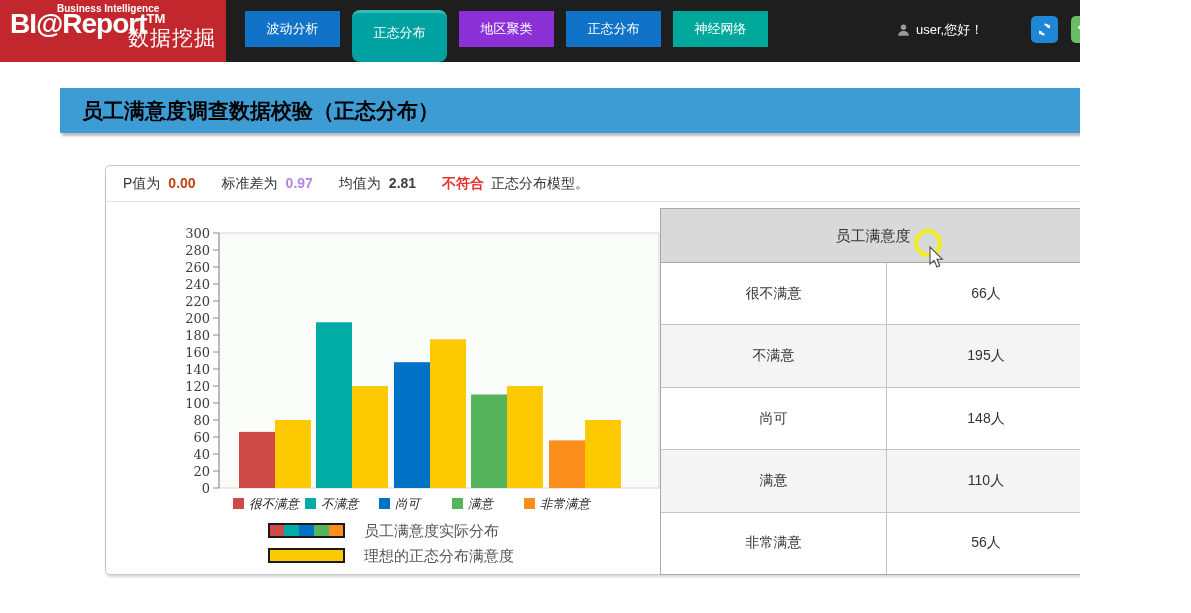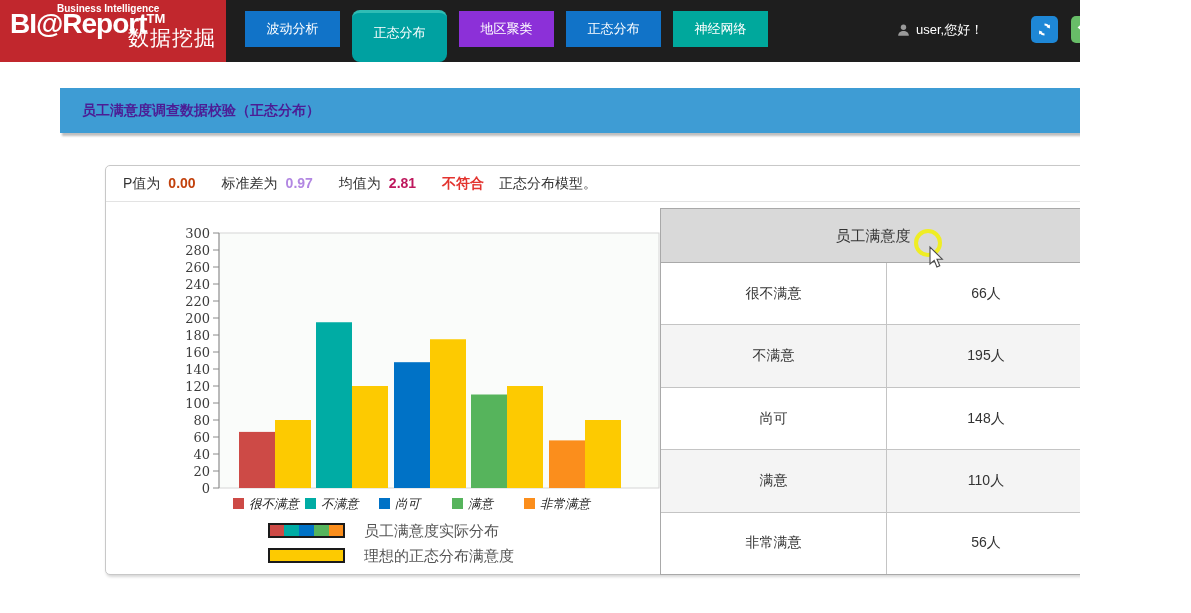--- a/index.html
+++ b/index.html
@@ -24,35 +24,35 @@
           color:#fff; font-size:13px; cursor:pointer; }
   .user-icon svg { width:15px; height:16px; display:block; }
 
   .actions { position:absolute; left:1031px; top:16px; display:flex; gap:13px; }
   .action-btn { width:27px; height:27px; border-radius:5px; display:flex; align-items:center;
                 justify-content:center; color:#fff; cursor:pointer; font-weight:bold; font-size:16px; }
   .action-btn svg { width:17px; height:17px; display:block; }
 
   
   .page-header { position:absolute; left:60px; top:88px; width:1076px; height:45px; background:#3e9cd4;
-                 color:#4c1d95; font-size:14px; font-weight:bold; line-height:45px; padding-left:22px;
+                 color:#000000; font-size:21px; font-weight:bold; line-height:45px; padding-left:22px;
                  box-shadow:2px 3px 2px rgba(110,110,110,0.45); }
 
   
   .chat-btn { position:absolute; left:1149px; top:143px; width:42px; height:42px; background:#f7a800;
               border-radius:7px; display:flex; align-items:center; justify-content:center; cursor:pointer; }
   .chat-btn svg { width:22px; height:22px; display:block; }
 
   
   .panel { position:absolute; left:105px; top:165px; width:981px; height:410px; background:#fff;
            border:1px solid #c8c8c8; border-radius:5px; box-shadow:1px 2px 3px rgba(0,0,0,0.16); }
   .stats-bar { height:36px; line-height:35px; border-bottom:1px solid #e3e3e3; padding-left:17px;
                font-size:14px; color:#333; white-space:nowrap; }
   .s-value { font-weight:bold; margin:0 26px 0 8px; }
-  .s-verdict { font-weight:bold; margin-right:15px; }
+  .s-verdict { font-weight:bold; margin-right:7px; }
 
   .chart { position:absolute; left:0; top:36px; }
 
   
   .dtable { position:absolute; left:554px; top:42px; width:426px; height:367px; border:1px solid #a9a9a9;
             font-size:14px; color:#333; background:#fff; display:flex; flex-direction:column; }
   .t-header { height:54px; line-height:54px; text-align:center; background:#d9d9d9;
               border-bottom:1px solid #a9a9a9; font-size:15px; cursor:pointer; }
   .t-body { flex:1; display:flex; flex-direction:column; }
   .t-row { flex:1; display:flex; border-bottom:1px solid #c4c4c4; background:#fff; }
@@ -137,21 +137,21 @@
           <path d="M3 4.5h18v11.5H10l-5.3 4.2 0.1-4.2H3z" fill="#fff"></path>
           <circle cx="8.2" cy="10.2" r="1.25" fill="#f7a800"></circle>
           <circle cx="12" cy="10.2" r="1.25" fill="#f7a800"></circle>
           <circle cx="15.8" cy="10.2" r="1.25" fill="#f7a800"></circle>
         </svg>
     </span>
   </div>
 
   <div class="panel">
     <div class="stats-bar">
-      <span>P值为</span><span class="s-value" style="color: #c2410c;">0.00</span><span>标准差为</span><span class="s-value" style="color: rgb(178, 135, 226);">0.97</span><span>均值为</span><span class="s-value" style="color: #be185d;">2.81</span><span class="s-verdict" style="color: rgb(227, 52, 47);">不符合</span><span>正态分布模型。</span>
+      <span>P值为</span><span class="s-value" style="color: #c2410c;">0.00</span><span>标准差为</span><span class="s-value" style="color: rgb(178, 135, 226);">0.97</span><span>均值为</span><span class="s-value" style="color: #404040;">2.81</span><span class="s-verdict" style="color: rgb(227, 52, 47);">不符合</span><span>正态分布模型。</span>
     </div>
 
     <svg id="chart" class="chart" width="554" height="374">
         <rect x="113" y="31" width="440" height="255" fill="#fafcfa" stroke="#d6d6d6"></rect>
         <line x1="107" y1="286" x2="113" y2="286" stroke="#8a8a8a"></line>
         <text x="104" y="290.5" text-anchor="end" font-size="13" fill="#3c3c3c" font-family="&quot;DejaVu Serif&quot;, serif">0</text>
         <line x1="107" y1="269" x2="113" y2="269" stroke="#8a8a8a"></line>
         <text x="104" y="273.5" text-anchor="end" font-size="13" fill="#3c3c3c" font-family="&quot;DejaVu Serif&quot;, serif">20</text>
         <line x1="107" y1="252" x2="113" y2="252" stroke="#8a8a8a"></line>
         <text x="104" y="256.5" text-anchor="end" font-size="13" fill="#3c3c3c" font-family="&quot;DejaVu Serif&quot;, serif">40</text>

